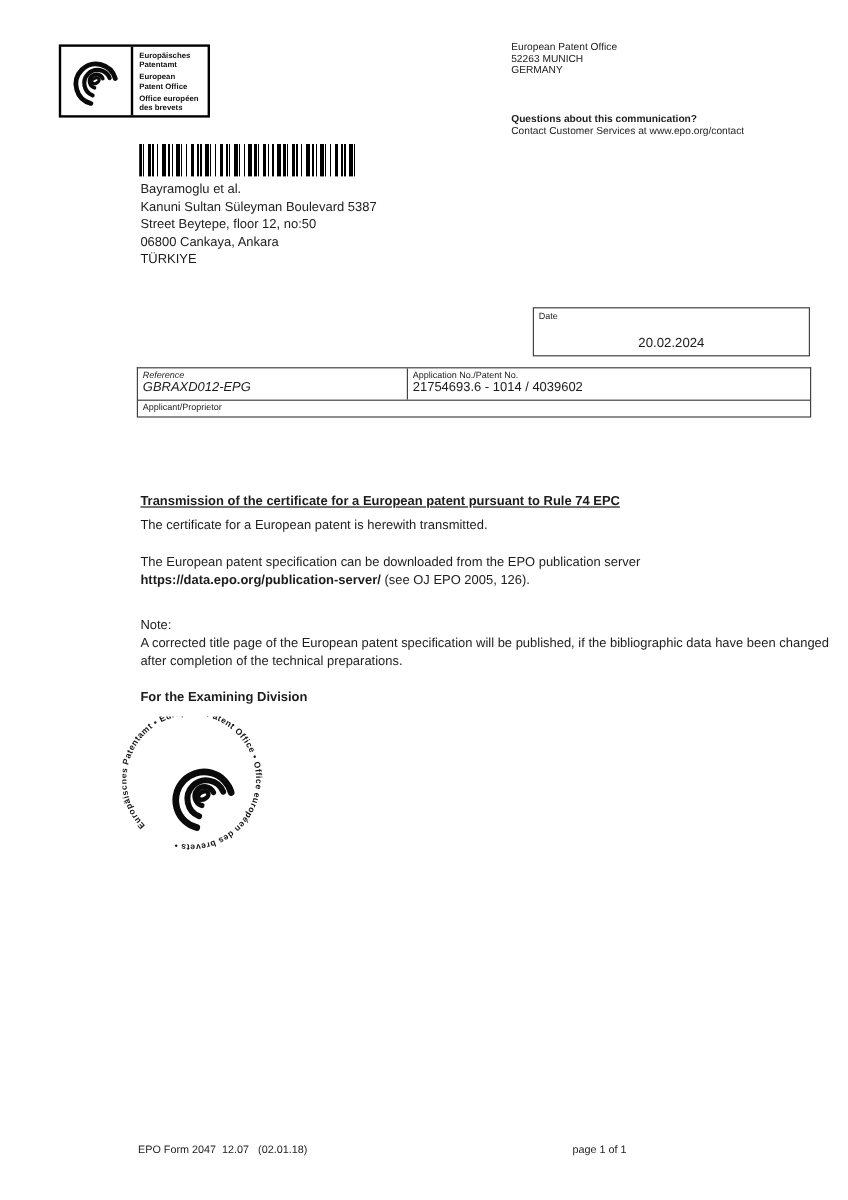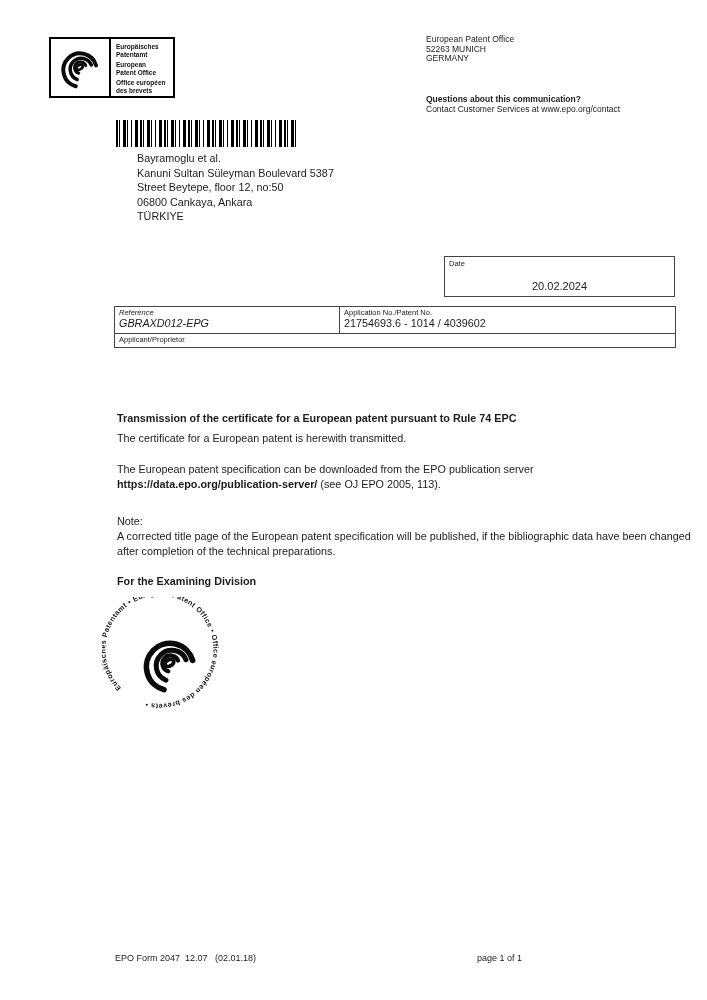--- a/index.html
+++ b/index.html
@@ -38,21 +38,21 @@
   .questions .q-head{font-weight:bold;}
 
   
   .barcode{
     left:116px;top:120px;width:183px;height:27px;
     background:repeating-linear-gradient(90deg,
       #000 0 2px,#fff 2px 3px,#000 3px 4px,#fff 4px 7px,
       #000 7px 10px,#fff 10px 11px,#000 11px 12px,#fff 12px 15px,
       #000 15px 16px,#fff 16px 19px,#000 19px 22px,#fff 22px 24px);
   }
-  .recipient{left:117px;top:151px;font-size:10.8px;line-height:14.6px;margin-left:20px;}
+  .recipient{left:117px;top:151px;font-size:10.8px;line-height:14.6px;}
 
   
   .date-box{
     left:444px;top:256px;width:229px;height:39px;
     border:1px solid #444;
   }
   .date-box .lbl{font-size:7.5px;padding:2px 0 0 4px;}
   .date-box .val{font-size:11px;text-align:center;margin-top:12px;}
 
   
@@ -61,21 +61,21 @@
     border:1px solid #444;border-bottom:none;
   }
   .ref-row{display:flex;border-bottom:1px solid #444;}
   .ref-cell{padding:1px 0 3px 4px;}
   .ref-cell.c1{width:220px;border-right:1px solid #444;font-style:italic;}
   .ref-cell.c2{flex:1;}
   .ref-cell .lbl{font-size:7.5px;line-height:9px;}
   .ref-cell .val{font-size:10.8px;line-height:12.5px;}
 
   
-  .doc-title{left:117px;top:412px;font-size:10.8px;font-weight:bold;width:570px;}
+  .doc-title{left:117px;top:412px;font-size:10.8px;font-weight:bold;width:570px;text-decoration:underline;}
   .para1{left:117px;top:432px;font-size:10.8px;width:570px;}
   .para2{left:117px;top:462px;font-size:10.8px;line-height:15.2px;width:572px;}
   .para2 .url{font-weight:bold;}
   .note{left:117px;top:514px;font-size:10.8px;line-height:15.2px;width:574px;}
   .signoff{left:117px;top:575px;font-size:10.8px;font-weight:bold;}
 
   
   .stamp{left:102px;top:597px;width:136px;height:136px;}
 
   
@@ -157,21 +157,21 @@
       <div class="ref-cell c2">
         <div class="lbl">Applicant/Proprietor</div>
       </div>
     </div>
   </div>
 
   <div class="abs doc-title">Transmission of the certificate for a European patent pursuant to Rule 74 EPC</div>
   <div class="abs para1">The certificate for a European patent is herewith transmitted.</div>
   <div class="abs para2">
     <span>The European patent specification can be downloaded from the EPO publication server</span><br>
-    <span class="url">https://data.epo.org/publication-server/</span><span> (see OJ EPO 2005, 113).</span>
+    <span class="url">https://data.epo.org/publication-server/</span><span> (see OJ EPO 2005, 126).</span>
   </div>
   <div class="abs note">
     <div>Note:</div>
     <div>A corrected title page of the European patent specification will be published, if the bibliographic data have been changed after completion of the technical preparations.</div>
   </div>
   <div class="abs signoff">For the Examining Division</div>
 
   <div class="abs stamp">
     <svg width="136" height="136" viewBox="0 0 136 136">
       <defs>

